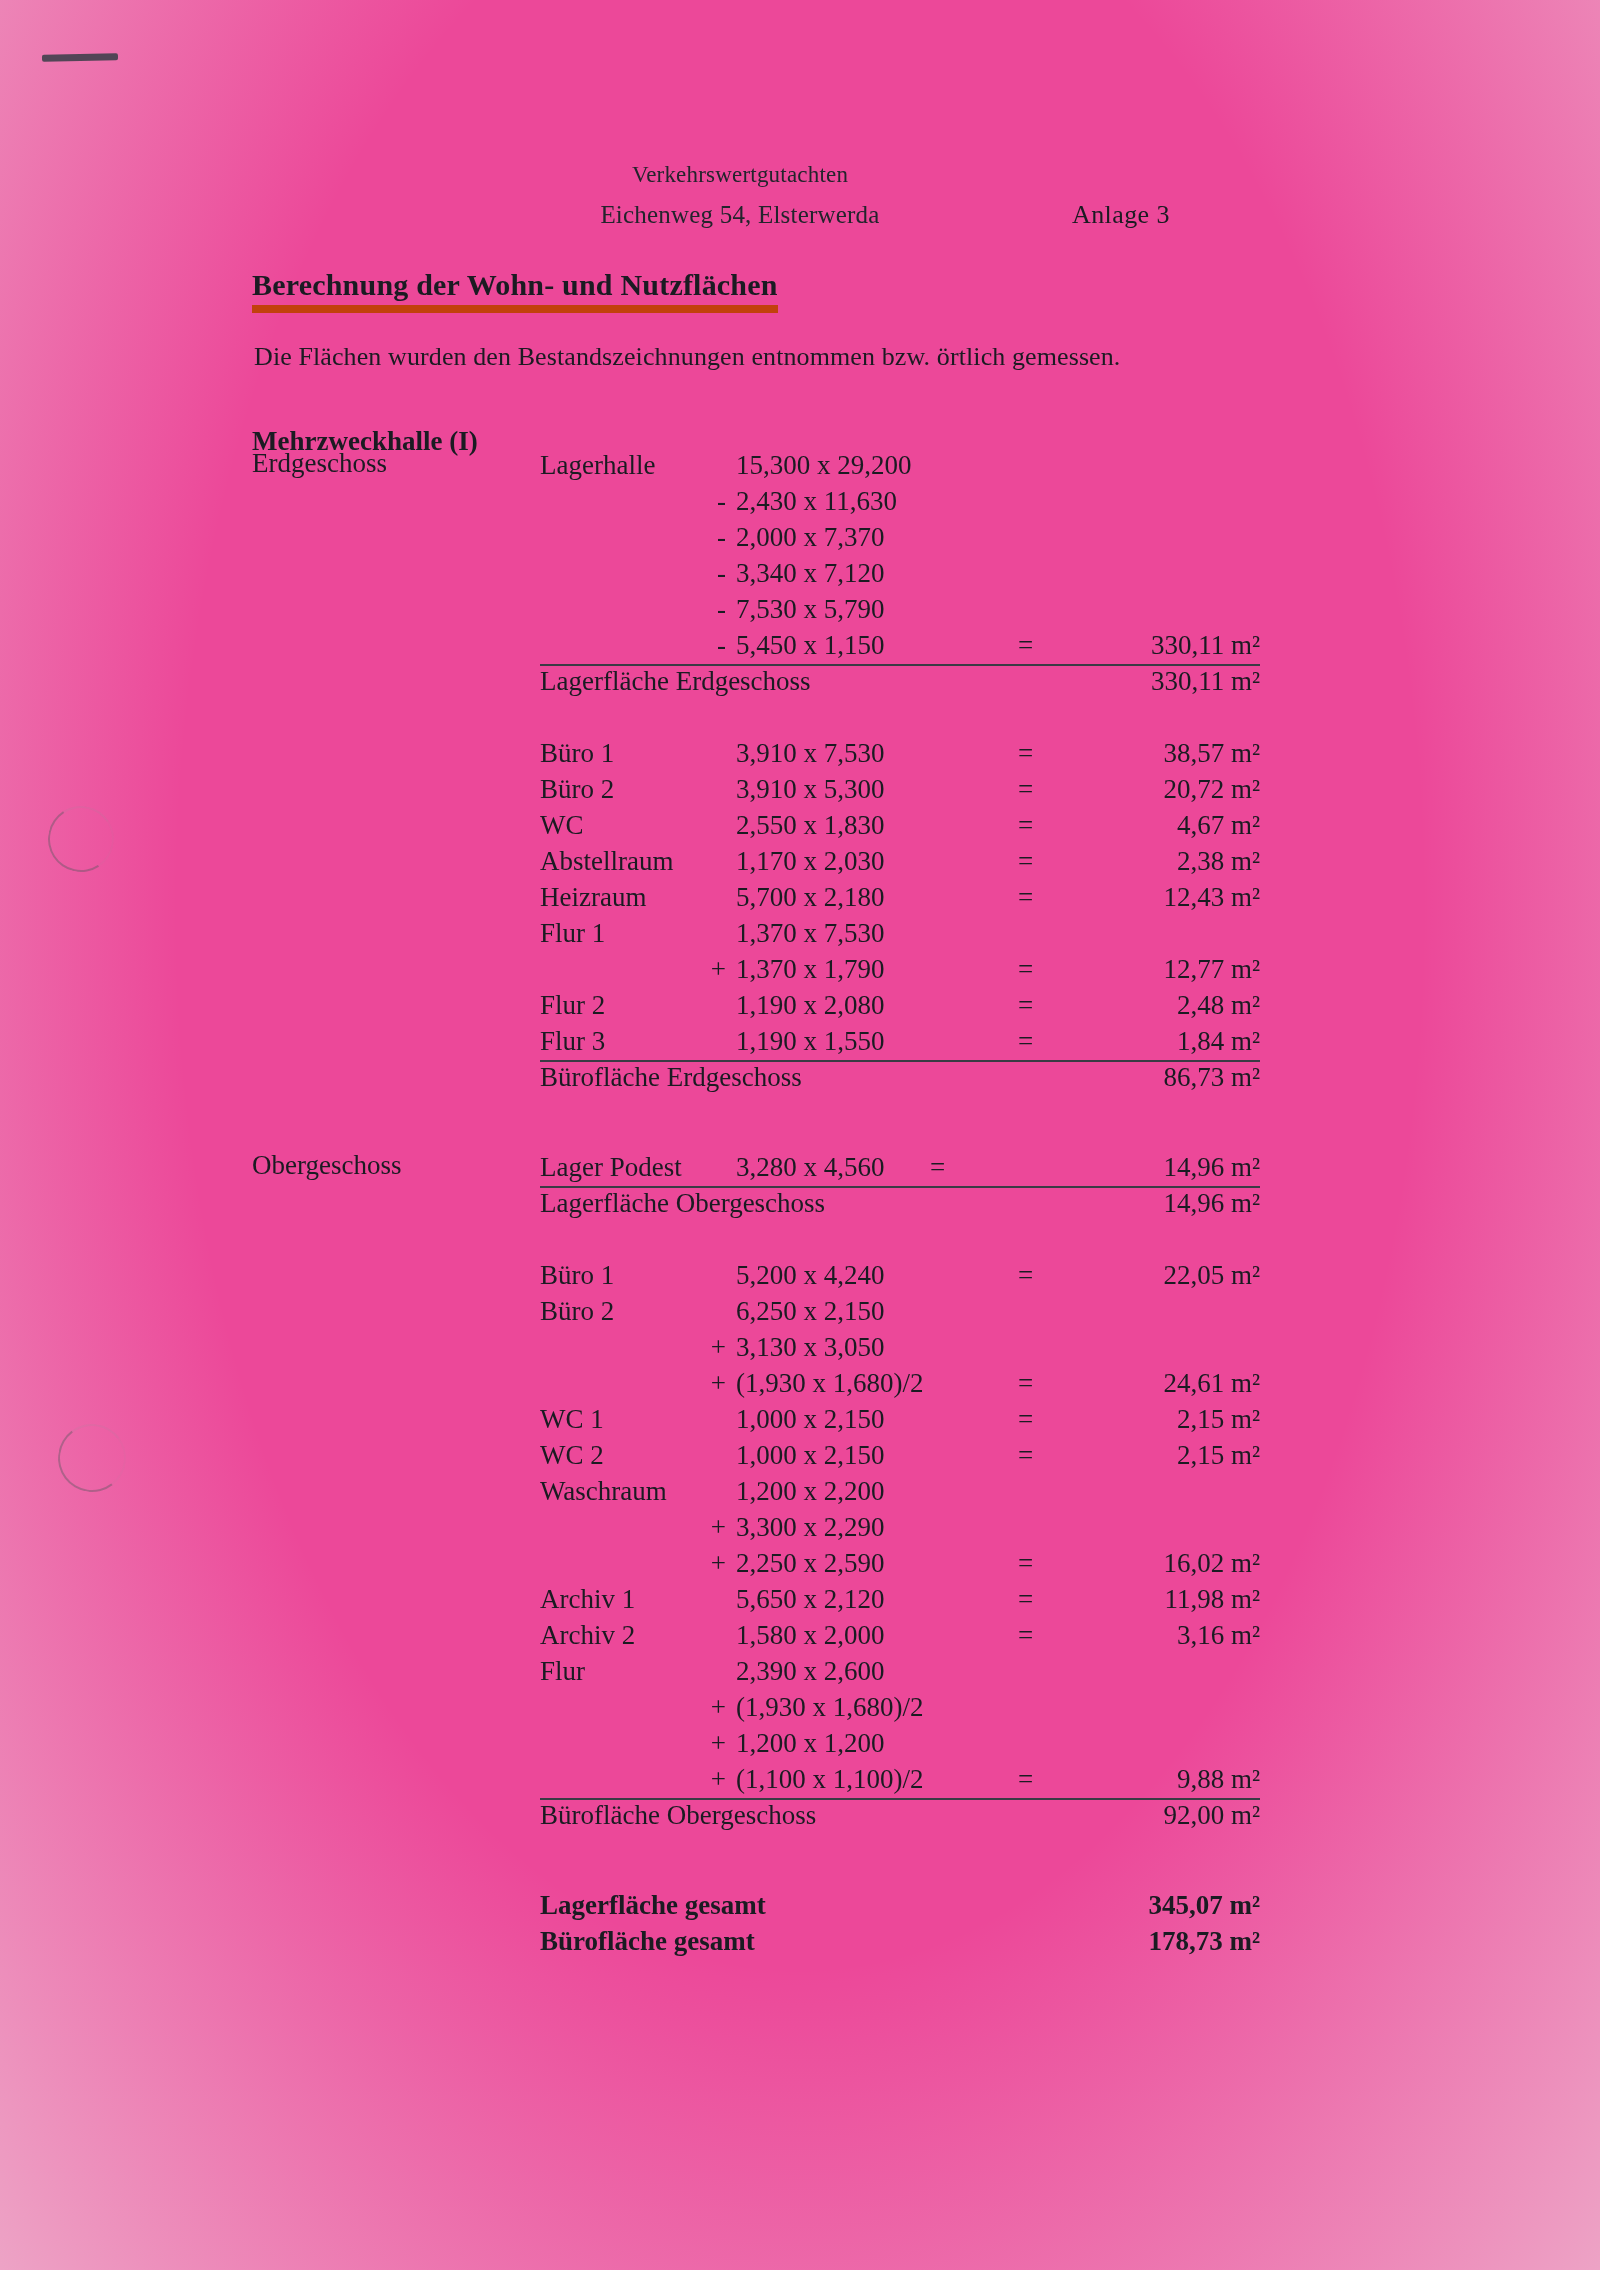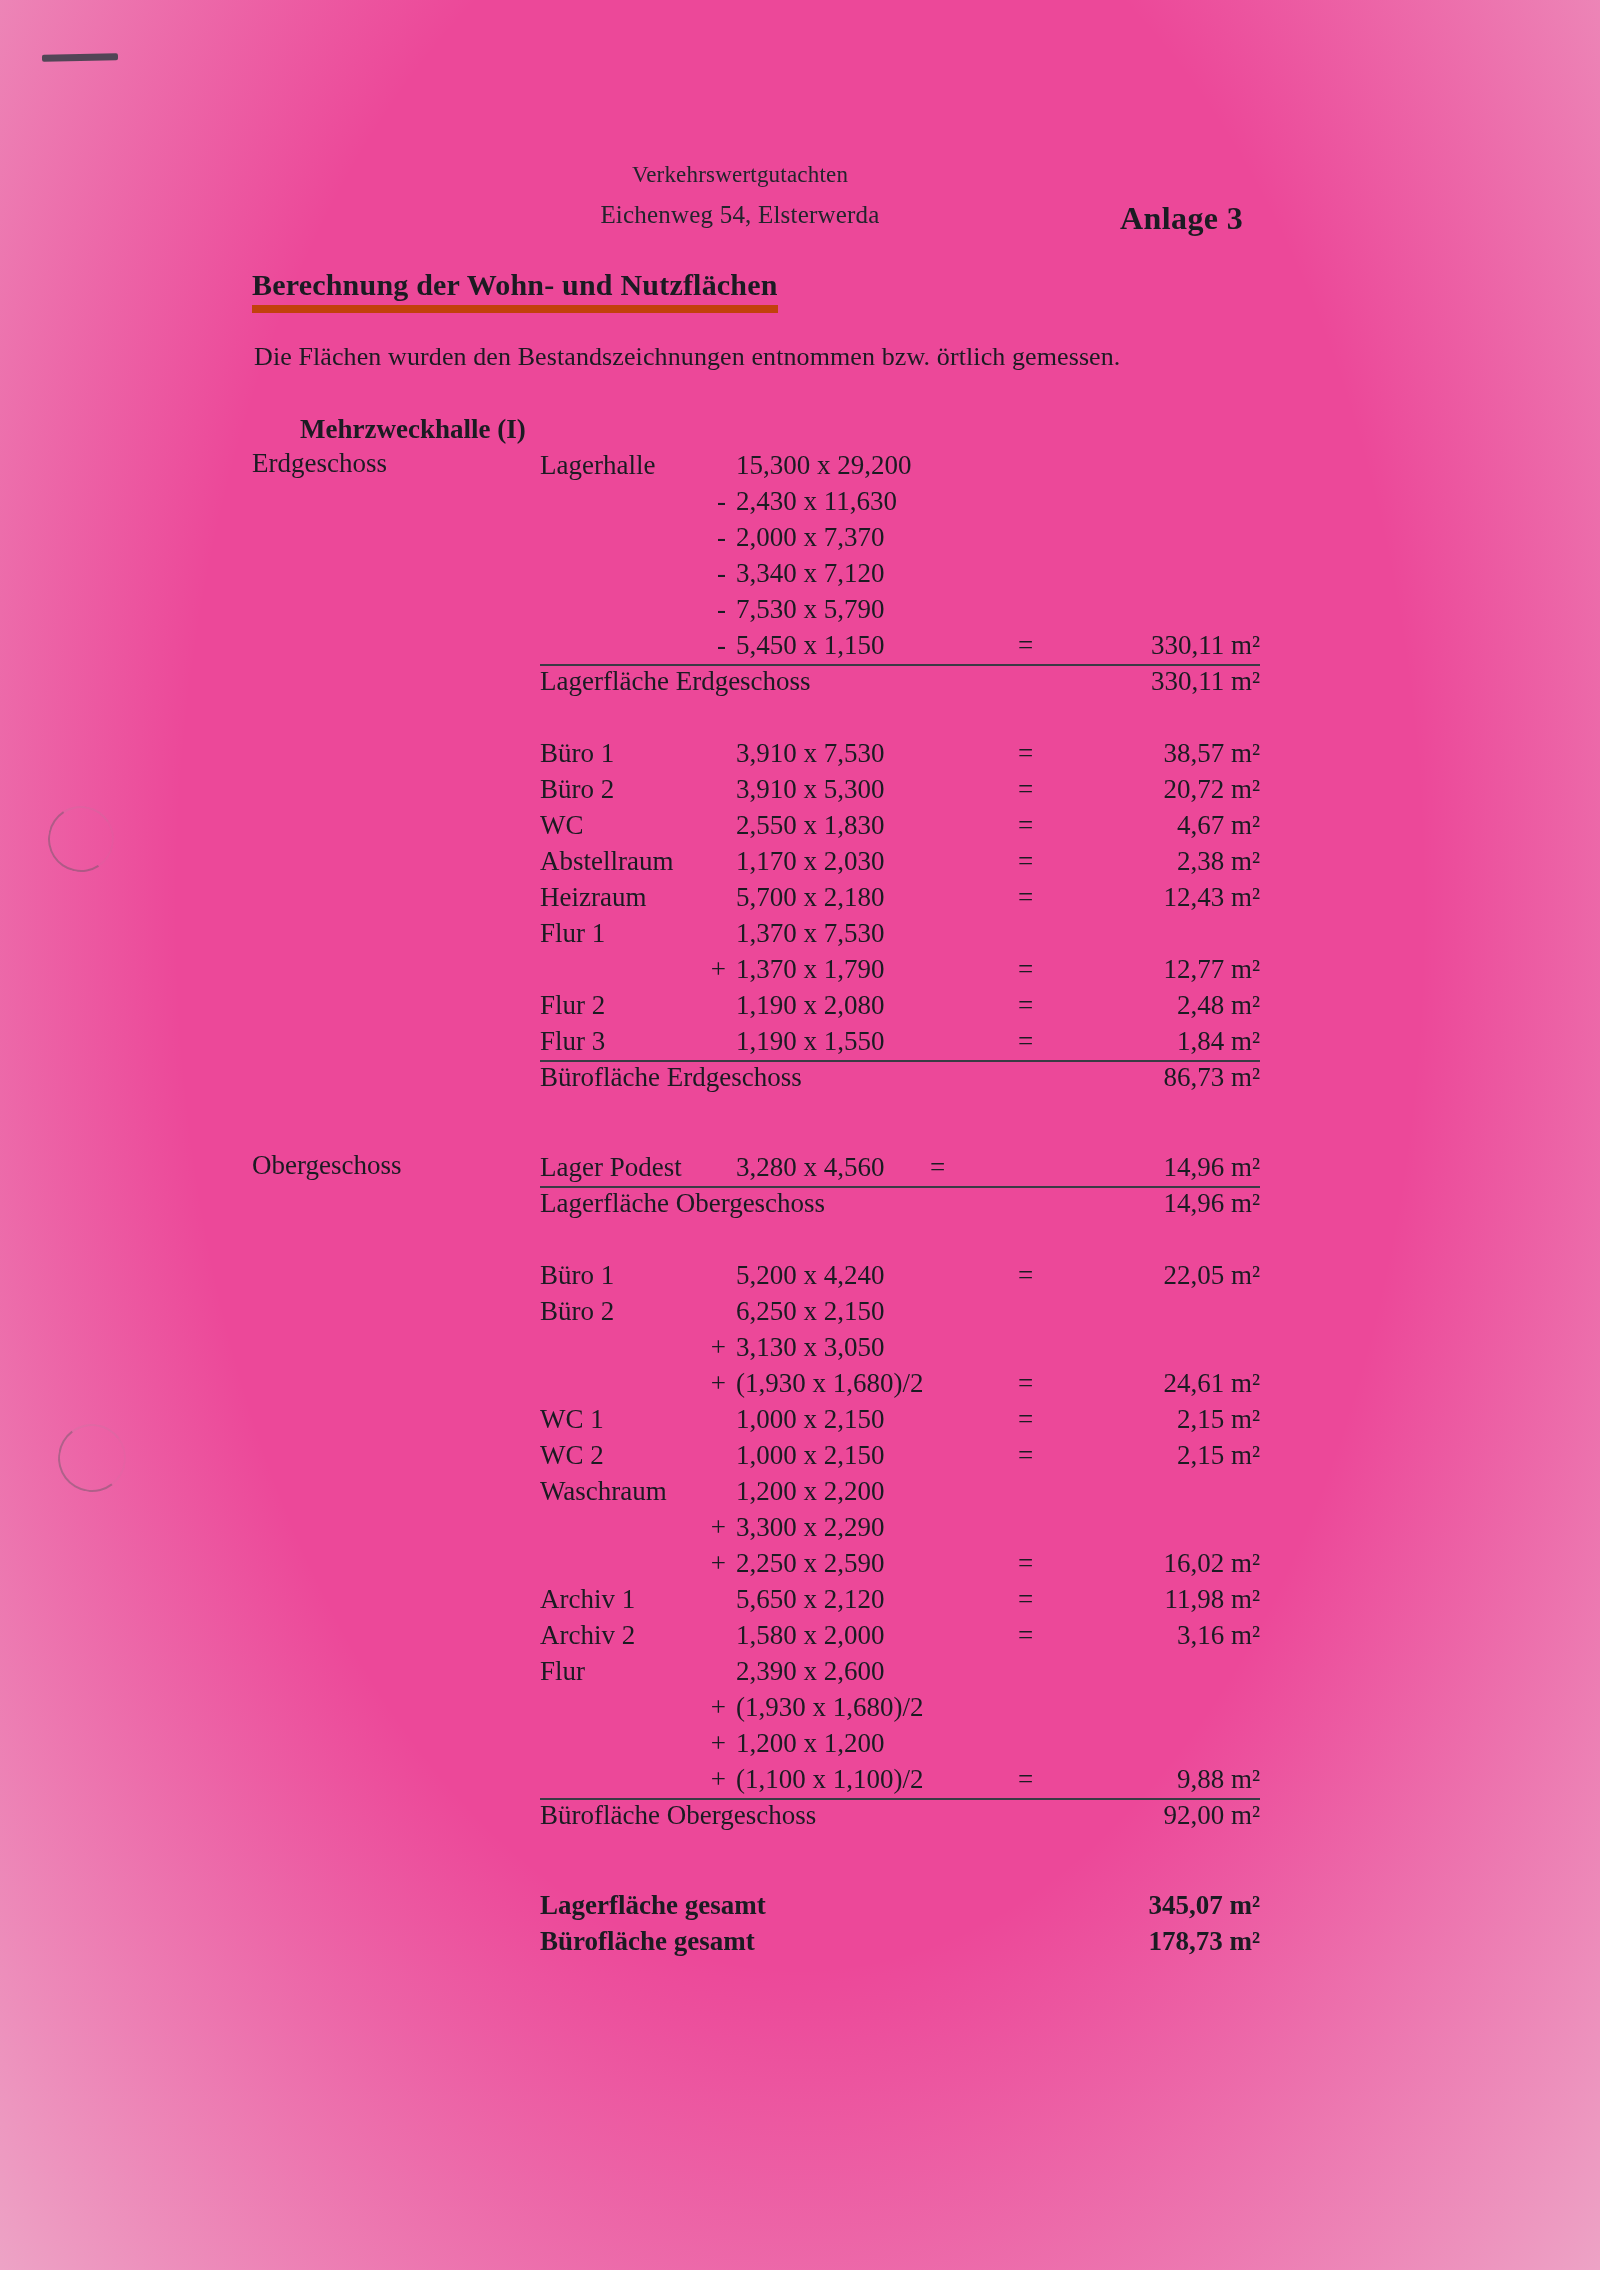--- a/index.html
+++ b/index.html
@@ -53,24 +53,24 @@
   .hdr-line {
     text-align: center;
     font-size: 23px;
     letter-spacing: .2px;
     color: #23242c;
   }
   #hdr-line-1 { margin-left: -120px; }
   #hdr-line-2 { margin-left: -120px; margin-top: 13px; font-size: 25px; }
   #anlage {
     position: absolute;
-    left: 1120px;
+    left: 1072px;
     top: 200px;
-    font-size: 32px;
-    font-weight: bold;
+    font-size: 26px;
+    font-weight: normal;
     letter-spacing: .4px;
   }
 
   
   #doc-title {
     position: absolute;
     left: 252px;
     top: 268px;
     font-size: 30px;
     font-weight: bold;
@@ -154,21 +154,21 @@
   <div id="header">
     <div id="hdr-line-1" class="hdr-line">Verkehrswertgutachten</div>
     <div id="hdr-line-2" class="hdr-line">Eichenweg 54, Elsterwerda</div>
   </div>
   <div id="anlage">Anlage 3</div>
 
   <div id="doc-title">Berechnung der Wohn- und Nutzflächen</div>
   <div id="intro">Die Flächen wurden den Bestandszeichnungen entnommen bzw. örtlich gemessen.</div>
 
   <div id="body">
-      <div class="section-title" style="top: 4px; margin-left: 48px;">Mehrzweckhalle (I)</div>
+      <div class="section-title" style="top: 16px;">Mehrzweckhalle (I)</div>
       <div style="position: absolute; top: 38px; left: 0px; width: 1600px;">
         <div class="row">
           <div class="c-name">Lagerhalle</div>
           <div class="c-op"></div>
           <div class="c-dims">15,300 x 29,200</div>
           <div class="c-eq"></div>
           <div class="c-val"></div>
         </div>
         <div class="row">
           <div class="c-name"></div>

